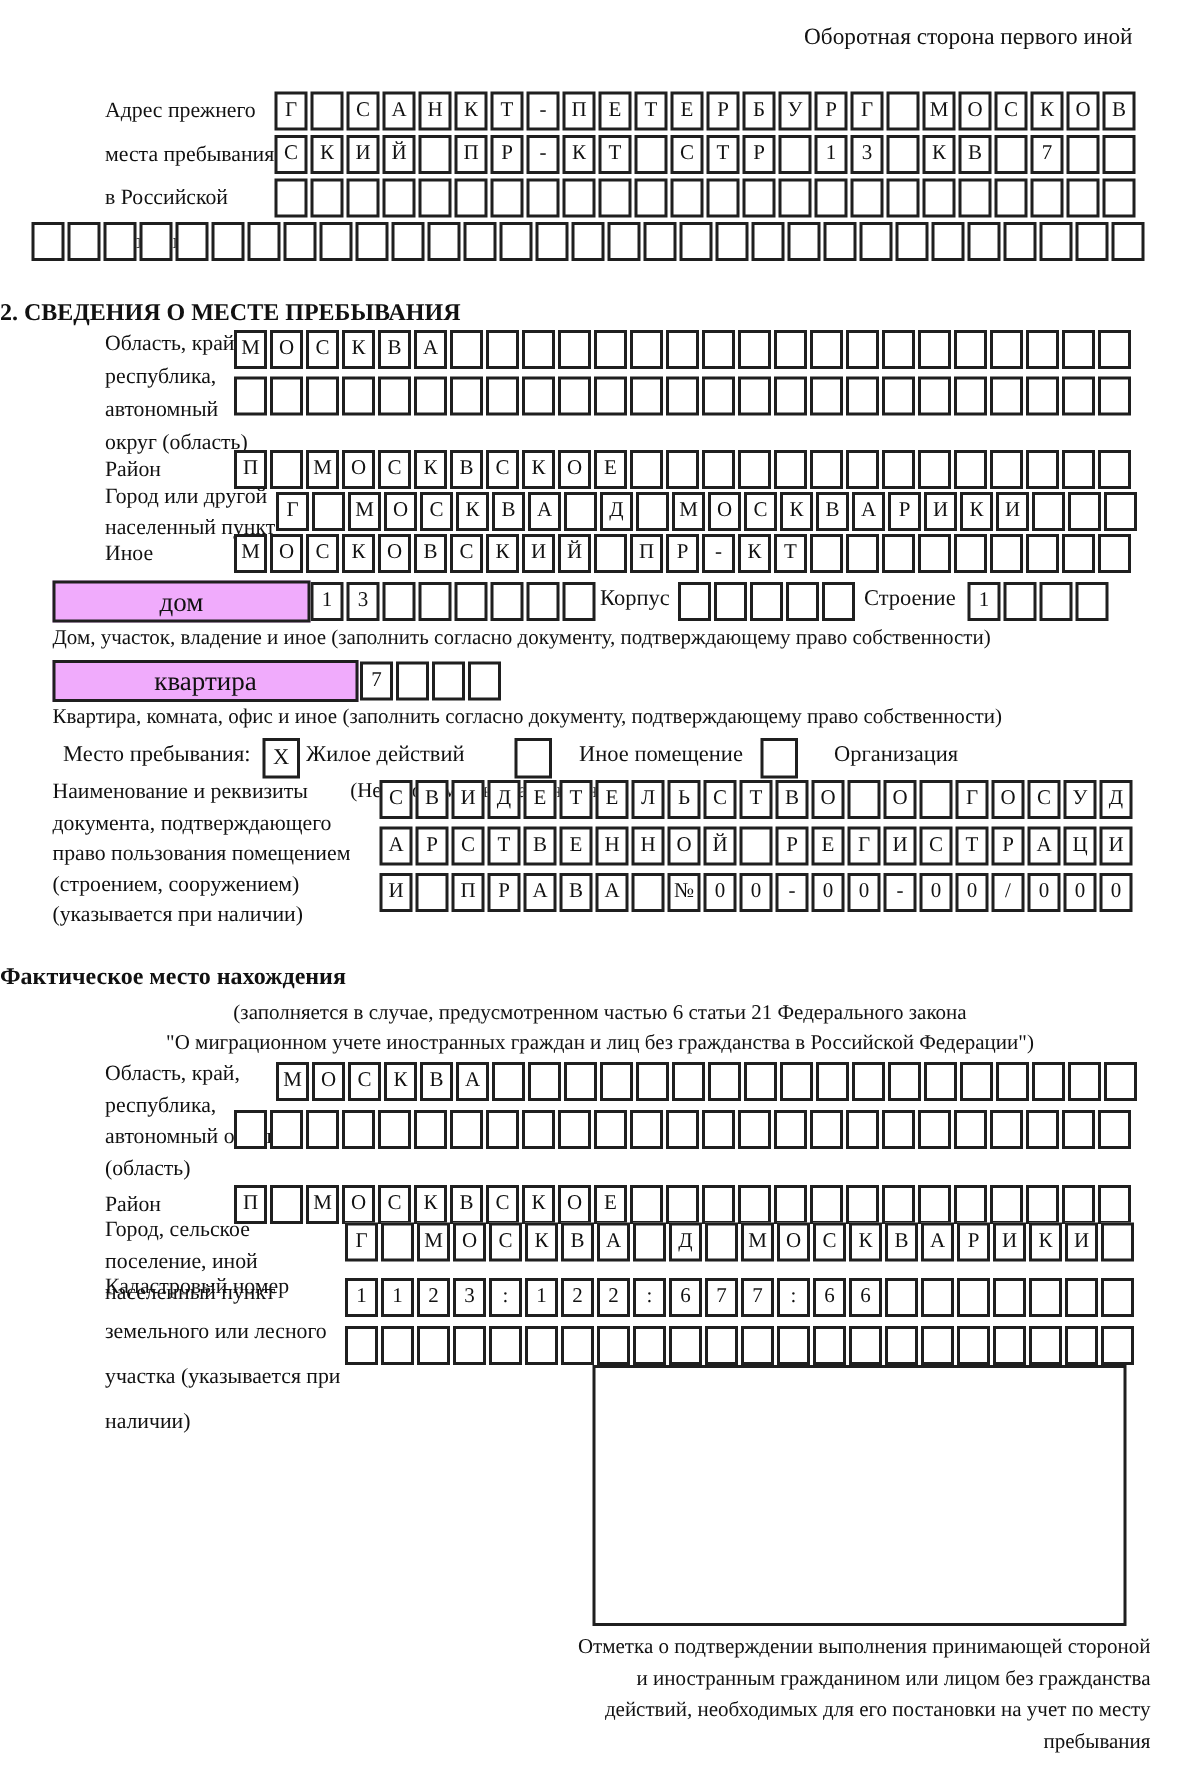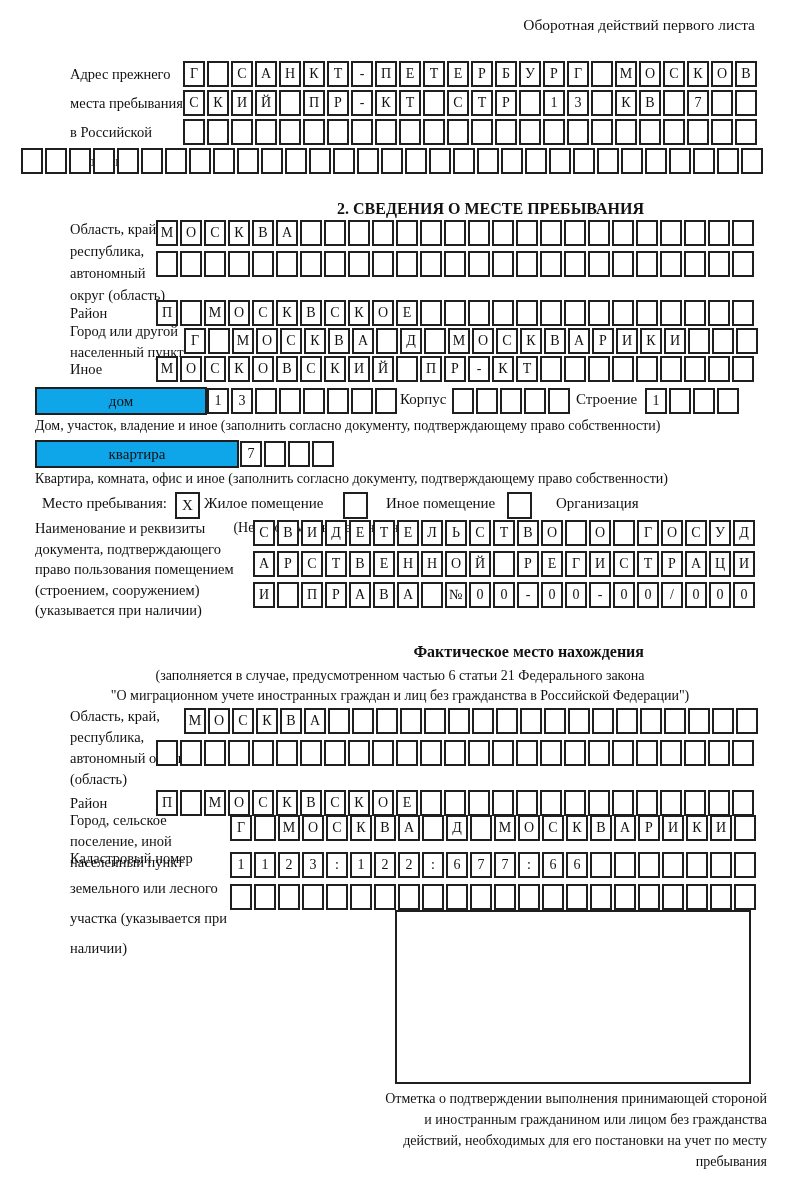--- a/index.html
+++ b/index.html
@@ -11,40 +11,40 @@
   .abs{position:absolute;}
   .lbl{font-size:14.5px;line-height:22px;color:#111;}
   .boxrow{display:flex;position:absolute;}
   .cb{
     width:18px;height:22px;border:2px solid #1f1f1f;margin-right:2px;
     display:flex;align-items:center;justify-content:center;
     font-size:14px;background:#fff;flex:0 0 auto;
   }
   .labelbox{
     border:2px solid #1f1f1f;height:24px;display:flex;align-items:center;
-    justify-content:center;font-size:15px;background:#0ea5e9;
+    justify-content:center;font-size:18px;background:#f0abfc;
   }
   .caption{font-size:14px;text-align:center;width:800px;left:0;}
   .smallcap{font-size:14px;}
-  .heading{font-weight:bold;font-size:16px;text-align:right;width:644px;left:0;}
+  .heading{font-weight:bold;font-size:16px;text-align:left;width:644px;left:0;}
   .chk{
     width:21px;height:23px;border:2px solid #1f1f1f;display:flex;
     align-items:center;justify-content:center;font-size:15px;background:#fff;
   }
   .inline-lbl{font-size:15px;}
   #stamp-box{border:2px solid #1f1f1f;background:#fff;}
   #stamp-note{font-size:14px;line-height:1.5;text-align:right;}
   #header-note{font-size:15.5px;}
 </style>
 </head>
 <body>
 
 <div id="page">
 
-  <div class="abs" id="header-note" style="top:16px;right:45px;">Оборотная действий первого листа</div>
+  <div class="abs" id="header-note" style="top:16px;right:45px;">Оборотная сторона первого иной</div>
 
   <div class="abs lbl" style="left:70px;top:60px;width:122px;line-height:29px;">Адрес прежнего места пребывания в Российской Федерации</div>
   <div class="boxrow" style="left:183px;top:61px;">
       <div class="cb">Г</div>
       <div class="cb"></div>
       <div class="cb">С</div>
       <div class="cb">А</div>
       <div class="cb">Н</div>
       <div class="cb">К</div>
       <div class="cb">Т</div>
@@ -328,21 +328,21 @@
   <div class="boxrow" style="left:240px;top:441px;">
       <div class="cb">7</div>
       <div class="cb"></div>
       <div class="cb"></div>
       <div class="cb"></div>
     </div>
   <div class="abs smallcap" style="left:35px;top:471px;">Квартира, комната, офис и иное (заполнить согласно документу, подтверждающему право собственности)</div>
 
   <div class="abs inline-lbl" style="left:42px;top:495px;">Место пребывания:</div>
   <div class="abs chk" style="left:175px;top:492px;">X</div>
-  <div class="abs inline-lbl" style="left:204px;top:495px;">Жилое помещение</div>
+  <div class="abs inline-lbl" style="left:204px;top:495px;">Жилое действий</div>
   <div class="abs chk" style="left:343px;top:492px;"></div>
   <div class="abs inline-lbl" style="left:386px;top:495px;">Иное помещение</div>
   <div class="abs chk" style="left:507px;top:492px;"></div>
   <div class="abs inline-lbl" style="left:556px;top:495px;">Организация</div>
   <div class="abs smallcap" style="left:150px;top:520px;width:350px;text-align:center;">(Необходимо выбрать нужное)</div>
 
   <div class="abs lbl" style="left:35px;top:518px;width:215px;line-height:20.5px;">Наименование и реквизиты документа, подтверждающего право пользования помещением (строением, сооружением) (указывается при наличии)</div>
   <div class="boxrow" style="left:253px;top:520px;">
       <div class="cb">С</div>
       <div class="cb">В</div>

